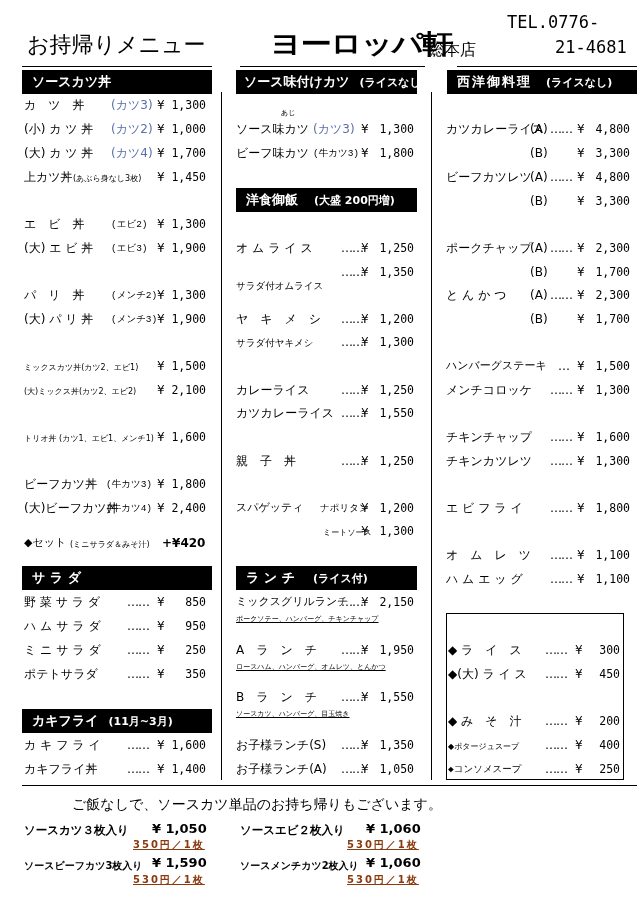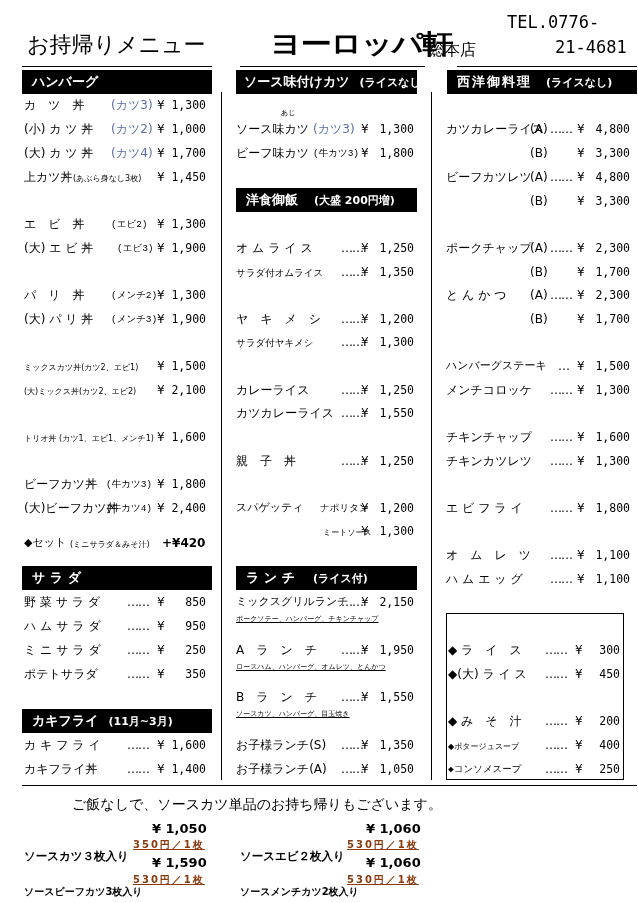--- a/index.html
+++ b/index.html
@@ -24,42 +24,42 @@
     .row .yen { position: absolute; top: 0; }
     .row .price { position: absolute; top: 0; text-align: right; font-family: "DejaVu Sans Mono", monospace; font-size: 11.5px; }
     .row .dots { position: absolute; top: 0; letter-spacing: -1px; }
     .small { font-size: 9.5px !important; font-family: Liberation Mono, monospace; }
     .xsmall { font-size: 8px; }
     .tiny-under { position: absolute; font-size: 7px; text-decoration: underline; white-space: nowrap; letter-spacing: 0px; }
 
     .boxed { position: absolute; border: 1px solid #000; }
 
     .footer-head { position: absolute; left: 72px; top: 796px; font-size: 14px; }
-    .f-item { position: absolute; font-size: 11.5px; font-weight: bold; white-space: nowrap; margin-top: 26px; }
+    .f-item { position: absolute; font-size: 11.5px; font-weight: bold; white-space: nowrap; }
     .f-price { position: absolute; font-size: 13px; font-weight: bold; white-space: nowrap; }
     .f-unit { position: absolute; font-size: 10px; color: #8b3a0e; text-decoration: underline; white-space: nowrap; letter-spacing: 2px; font-weight: bold; }
   </style>
 </head>
 <body>
 
 <div class="header-title">お持帰りメニュー</div>
 <div class="header-logo">ヨーロッパ軒</div>
 <div class="header-branch">総本店</div>
 <div class="header-tel1">TEL.0776-</div>
 <div class="header-tel2">21-4681</div>
 <div class="hline" style="left:22px;top:66px;width:190px;"></div>
 <div class="hline" style="left:240px;top:66px;width:185px;"></div>
 <div class="hline" style="left:457px;top:66px;width:180px;"></div>
 
 <div class="vline" style="left:221px;top:92px;height:688px;"></div>
 <div class="vline" style="left:431px;top:92px;height:688px;"></div>
 <div class="hline" style="left:22px;top:785px;width:615px;"></div>
 
 <div class="sec-head" style="left:22px;top:70px;width:190px;">
-  <span>ハンバーグ</span>
+  <span>ソースカツ丼</span>
 </div>
 
 <div class="row" style="left:24px;top:97px;width:182px;">
   <span class="name">カ　ツ　丼</span>
   <span class="note" style="position:absolute;left:87px;">(カツ3)</span>
   <span class="yen" style="left:133px;">¥</span>
   <span class="price" style="left:146px;width:36px;">1,300</span>
 </div>
 <div class="row" style="left:24px;top:121px;width:182px;">
   <span class="name">(小) カ ツ 丼</span>
@@ -81,21 +81,21 @@
 </div>
 
 <div class="row" style="left:24px;top:216px;width:182px;">
   <span class="name">エ　ビ　丼</span>
   <span class="small" style="position:absolute;left:87px;top:1px;">(エビ2)</span>
   <span class="yen" style="left:133px;">¥</span>
   <span class="price" style="left:146px;width:36px;">1,300</span>
 </div>
 <div class="row" style="left:24px;top:240px;width:182px;">
   <span class="name">(大) エ ビ 丼</span>
-  <span class="small" style="position:absolute;left:87px;top:1px;margin-left:6px;">(エビ3)</span>
+  <span class="small" style="position:absolute;left:87px;top:1px;">(エビ3)</span>
   <span class="yen" style="left:133px;">¥</span>
   <span class="price" style="left:146px;width:36px;">1,900</span>
 </div>
 
 <div class="row" style="left:24px;top:287px;width:182px;">
   <span class="name">パ　リ　丼</span>
   <span class="small" style="position:absolute;left:87px;top:1px;">(メンチ2)</span>
   <span class="yen" style="left:133px;">¥</span>
   <span class="price" style="left:146px;width:36px;">1,300</span>
 </div>
@@ -206,21 +206,21 @@
   <span>洋食御飯</span><span class="sub" style="margin-left:16px;">(大盛 200円増)</span>
 </div>
 
 <div class="row" style="left:236px;top:240px;width:178px;">
   <span class="name">オ ム ラ イ ス</span>
   <span class="dots" style="left:105px;">……</span>
   <span class="yen" style="left:125px;">¥</span>
   <span class="price" style="left:138px;width:40px;">1,250</span>
 </div>
 <div class="row" style="left:236px;top:264px;width:178px;">
-  <span class="name small" style="top:2px;">サラダ付オムライス</span>
+  <span class="name small" style="top:15px;">サラダ付オムライス</span>
   <span class="dots" style="left:105px;">……</span>
   <span class="yen" style="left:125px;">¥</span>
   <span class="price" style="left:138px;width:40px;">1,350</span>
 </div>
 <div class="row" style="left:236px;top:311px;width:178px;">
   <span class="name">ヤ　キ　メ　シ</span>
   <span class="dots" style="left:105px;">……</span>
   <span class="yen" style="left:125px;">¥</span>
   <span class="price" style="left:138px;width:40px;">1,200</span>
 </div>

